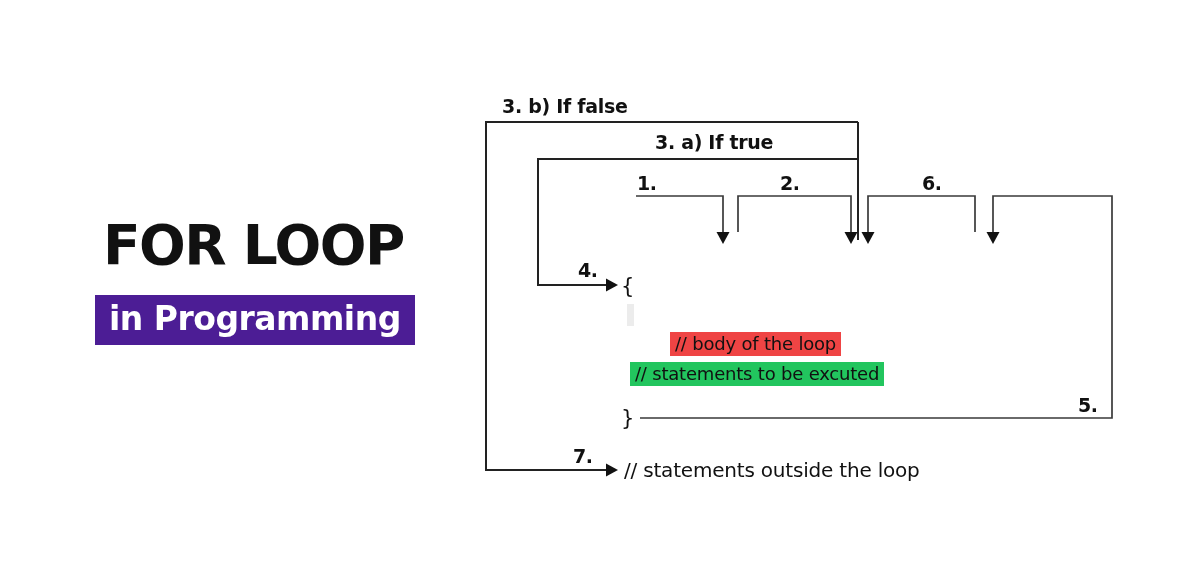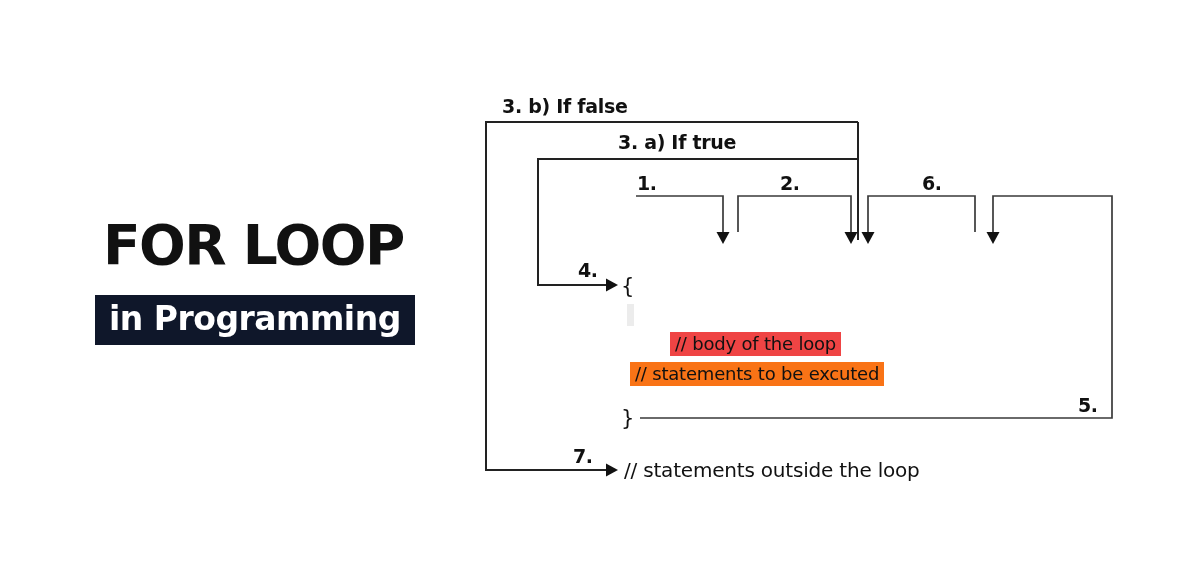--- a/index.html
+++ b/index.html
@@ -117,21 +117,21 @@
   }
   .arrowhead { fill: #111111; stroke: none; }
 </style>
 </head>
 <body>
 
 <div id="page">
 
   <div id="title-block">
     <div id="main-title">FOR LOOP</div>
-    <div id="subtitle-badge" style="background: #0f172a;">
+    <div id="subtitle-badge" style="background: #4c1d95;">
       <span id="subtitle-text">in Programming</span>
     </div>
   </div>
 
   <div id="diagram">
 
     <svg class="lines" viewBox="0 0 1200 565">
 
       <path class="thick" d="M 858,122 L 486,122 L 486,470 L 606,470"></path>
       <polygon class="arrowhead" points="606,463.5 618,470 606,476.5"></polygon>
@@ -149,34 +149,34 @@
 
       <path d="M 868,232 L 868,196 L 975,196 L 975,232" style="stroke: rgb(58, 58, 58);"></path>
       <polygon class="arrowhead" points="861.5,232 874.5,232 868,244"></polygon>
 
       <path d="M 993,232 L 993,196 L 1112,196 L 1112,418 L 640,418" style="stroke: rgb(58, 58, 58);"></path>
       <polygon class="arrowhead" points="986.5,232 999.5,232 993,244"></polygon>
 
     </svg>
 
     <div class="dg-text branch-label" style="left:502px; top:95px;">3. b) If false</div>
-    <div class="dg-text branch-label" style="left:618px; top:131px;">3. a) If true</div>
+    <div class="dg-text branch-label" style="left:655px; top:131px;">3. a) If true</div>
 
     <div class="dg-text num-label" style="left:637px; top:172px;">1.</div>
     <div class="dg-text num-label" style="left:780px; top:172px;">2.</div>
     <div class="dg-text num-label" style="left:922px; top:172px;">6.</div>
     <div class="dg-text num-label" style="left:578px; top:259px;">4.</div>
     <div class="dg-text num-label" style="left:1078px; top:394px;">5.</div>
     <div class="dg-text num-label" style="left:573px; top:445px;">7.</div>
 
 
     <div class="dg-text brace" style="left:621px; top:274px;">{</div>
     <div class="dg-text brace" style="left:621px; top:406px;">}</div>
 
     <div style="position:absolute; left:627px; top:304px; width:7px; height:22px; background:#ececec;"></div>
 
     <div class="dg-text code-body" style="left: 630px; top: 332px; background: #ef4444; margin-left: 40px;">// body of the loop</div>
-    <div class="dg-text code-body" style="left: 630px; top: 362px; background: #f97316;">// statements to be excuted</div>
+    <div class="dg-text code-body" style="left: 630px; top: 362px; background: #22c55e;">// statements to be excuted</div>
 
     <div class="dg-text code-outside" style="left:624px; top:458px;">// statements outside the loop</div>
 
   </div>
 </div>
 
 </body></html>

